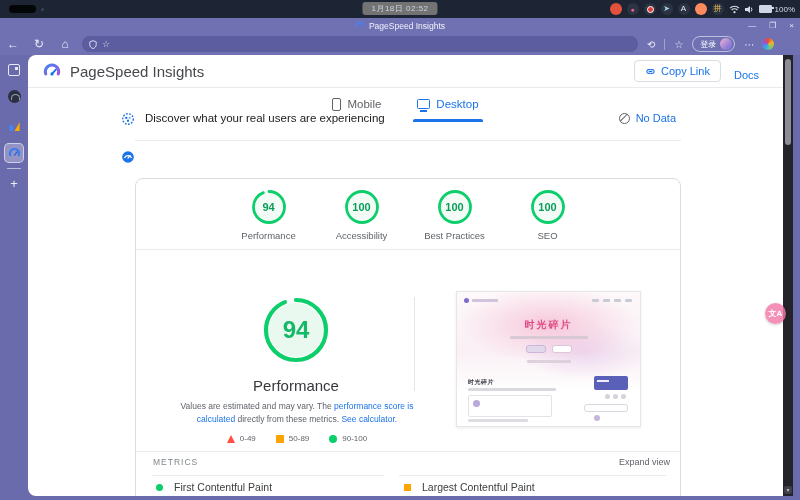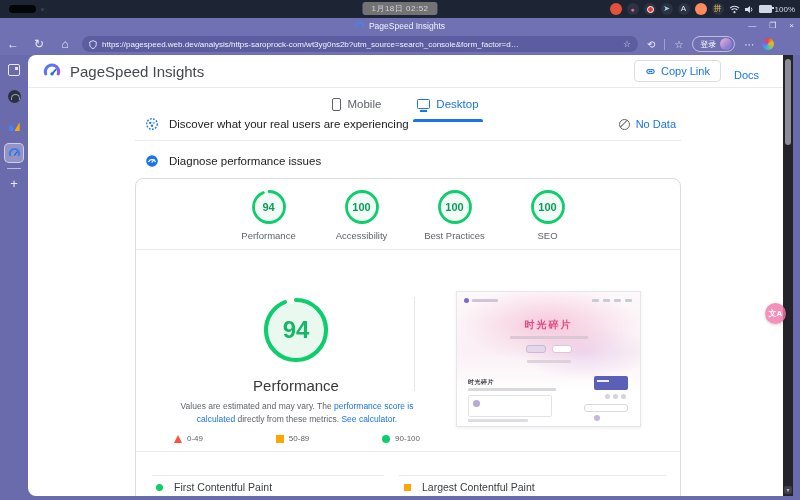--- a/index.html
+++ b/index.html
@@ -71,22 +71,22 @@
 
   .tabs{position:absolute;left:0;top:36px;width:100%;height:26px;display:flex;justify-content:center;gap:36px;}
   .tabitem{position:relative;display:flex;align-items:center;gap:6px;font-size:11.5px;}
   .tab-mobile{color:#5f6368;text-align:center;}
   .tab-desktop{color:#1a73e8;}
   .icon-mobile{width:7px;height:11px;border:1.4px solid #5f6368;border-radius:2px;}
   .icon-desktop{width:11px;height:8px;border:1.4px solid #1a73e8;border-radius:1.5px;position:relative;}
   .icon-desktop:after{content:"";position:absolute;left:2px;right:2px;bottom:-3.6px;height:1.6px;background:#1a73e8;}
   .tab-underline{position:absolute;left:-4px;right:-4px;bottom:-5px;height:3px;background:#1a73e8;border-radius:2px 2px 0 0;}
 
-  .rowline{display:flex;align-items:center;position:absolute;left:0;width:100%;
-    padding:0 107px 0 117px;box-sizing:border-box;}
+  .rowline{display:flex;align-items:flex-start;position:absolute;left:0;width:100%;
+    padding:0 107px 0 93px;box-sizing:border-box;}
   .row-discover{top:57px;height:24px;}
   .row-diagnose{top:95px;height:22px;}
   .row-label{font-size:11.5px;color:#202124;margin-left:10px;}
   .nodata{display:flex;align-items:center;gap:6px;}
   .nodata-ico{width:9px;height:9px;border:1.3px solid #5f6368;border-radius:50%;position:relative;}
   .nodata-ico:after{content:"";position:absolute;left:-1px;top:3.6px;width:10px;height:1.3px;background:#5f6368;transform:rotate(-45deg);}
   .nodata-txt{font-size:11px;color:#1a73e8;}
   .hdivider{position:absolute;left:107px;width:546px;height:1px;background:#e8eaed;top:85px;}
 
   
@@ -101,21 +101,21 @@
   .score-label{margin-top:5px;font-size:9.5px;color:#5f6368;white-space:nowrap;}
   .card-div{position:absolute;left:0;top:70px;width:100%;height:1px;background:#e8eaed;}
 
   .biggauge{position:absolute;left:127px;top:118px;width:66px;height:66px;}
   .big-num{position:absolute;inset:0;display:flex;align-items:center;justify-content:center;
     font-size:24px;font-weight:bold;color:#14b866;}
   .perf-title{position:absolute;left:20px;top:198px;width:280px;text-align:center;font-size:15px;color:#37383c;}
   .disclaimer{position:absolute;left:38px;top:221px;width:246px;text-align:center;
     font-size:8.5px;line-height:1.55;color:#5f6368;}
   .disclaimer a{color:#1a73e8;text-decoration:none;}
-  .legend{position:absolute;left:38px;top:255px;width:246px;display:flex;justify-content:space-between;gap:20px;
+  .legend{position:absolute;left:38px;top:255px;width:246px;display:flex;justify-content:center;gap:20px;
     font-size:8px;color:#5f6368;align-items:center;}
   .leg-item{display:flex;align-items:center;gap:5px;}
   .leg-tri{width:0;height:0;border-left:4.5px solid transparent;border-right:4.5px solid transparent;
     border-bottom:8px solid #ff4e42;}
   .leg-sq{width:8px;height:8px;background:#ffa400;}
   .leg-ci{width:8px;height:8px;border-radius:50%;background:#0cce6b;}
   .vdivider{position:absolute;left:278px;top:118px;width:1px;height:94px;background:#e3e5e8;}
 
   
   .thumb{position:absolute;left:320px;top:112px;width:185px;height:136px;background:
@@ -216,21 +216,20 @@
       <span>×</span>
     </div>
     <div class="toolbar">
       <span class="navbtn">←</span>
       <span class="navbtn">↻</span>
       <span class="navbtn">⌂</span>
       <div class="urlbar">
         <svg width="8" height="9" viewBox="0 0 12 14">
           <path d="M6 1 L11 3 V7 C11 10.5 8.7 12.4 6 13.3 C3.3 12.4 1 10.5 1 7 V3 Z" fill="none" stroke="#e9e9f6" stroke-width="1.4"></path>
         </svg>
-        <span class="urltext">https://pagespeed.web.dev/analysis/https-saroprock-com/wt3yg0ns2b?utm_source=search_console&amp;form_factor=d…</span>
         <span class="urlstar">☆</span>
       </div>
       <span class="tb-ico">⟲</span>
       <div class="tb-sep"></div>
       <span class="tb-ico">☆</span>
       <div class="login">
         <span>登录</span>
         <span class="avatar"></span>
       </div>
       <span class="tb-ico">⋯</span>
@@ -317,21 +316,20 @@
       </span>
     </div>
     <div class="hdivider"></div>
 
     <div class="rowline row-diagnose">
       <svg width="14" height="14" viewBox="0 0 24 24">
         <circle cx="12" cy="12" r="10" fill="#1a73e8"></circle>
         <path d="M6 14 A6.3 6.3 0 0 1 18 14" fill="none" stroke="#fff" stroke-width="2"></path>
         <path d="M12 14 L15.5 9.5" stroke="#fff" stroke-width="2" stroke-linecap="round"></path>
       </svg>
-      <span class="row-label">Diagnose performance issues</span>
     </div>
 
     <div class="card">
 
       <div class="scores">
         <div class="score-item">
           <span class="ringwrap">
               <svg width="36" height="36" viewBox="0 0 36 36">
             <circle pathLength="100" cx="18" cy="18" r="15.5" fill="#f3fbf7" stroke="#0cce6b" stroke-width="2.8" stroke-linecap="round" transform="rotate(-90 18 18)" stroke-dasharray="94 6"></circle>
               </svg>
@@ -419,20 +417,24 @@
         <span class="t-dots">
             <span></span>
             <span></span>
             <span></span>
           </span>
         <span class="t-search"></span>
         <span class="t-avatar"></span>
       </div>
 
       <div class="m-div"></div>
+      <div class="m-head">
+        <span class="m-title">METRICS</span>
+        <span class="m-expand">Expand view</span>
+      </div>
       <div class="m-split1"></div>
       <div class="m-split2"></div>
 
       <div class="metric metric-l">
         <div class="m-row">
           <span class="m-dot"></span>
           <span class="m-name">First Contentful Paint</span>
         </div>
 
       </div>

